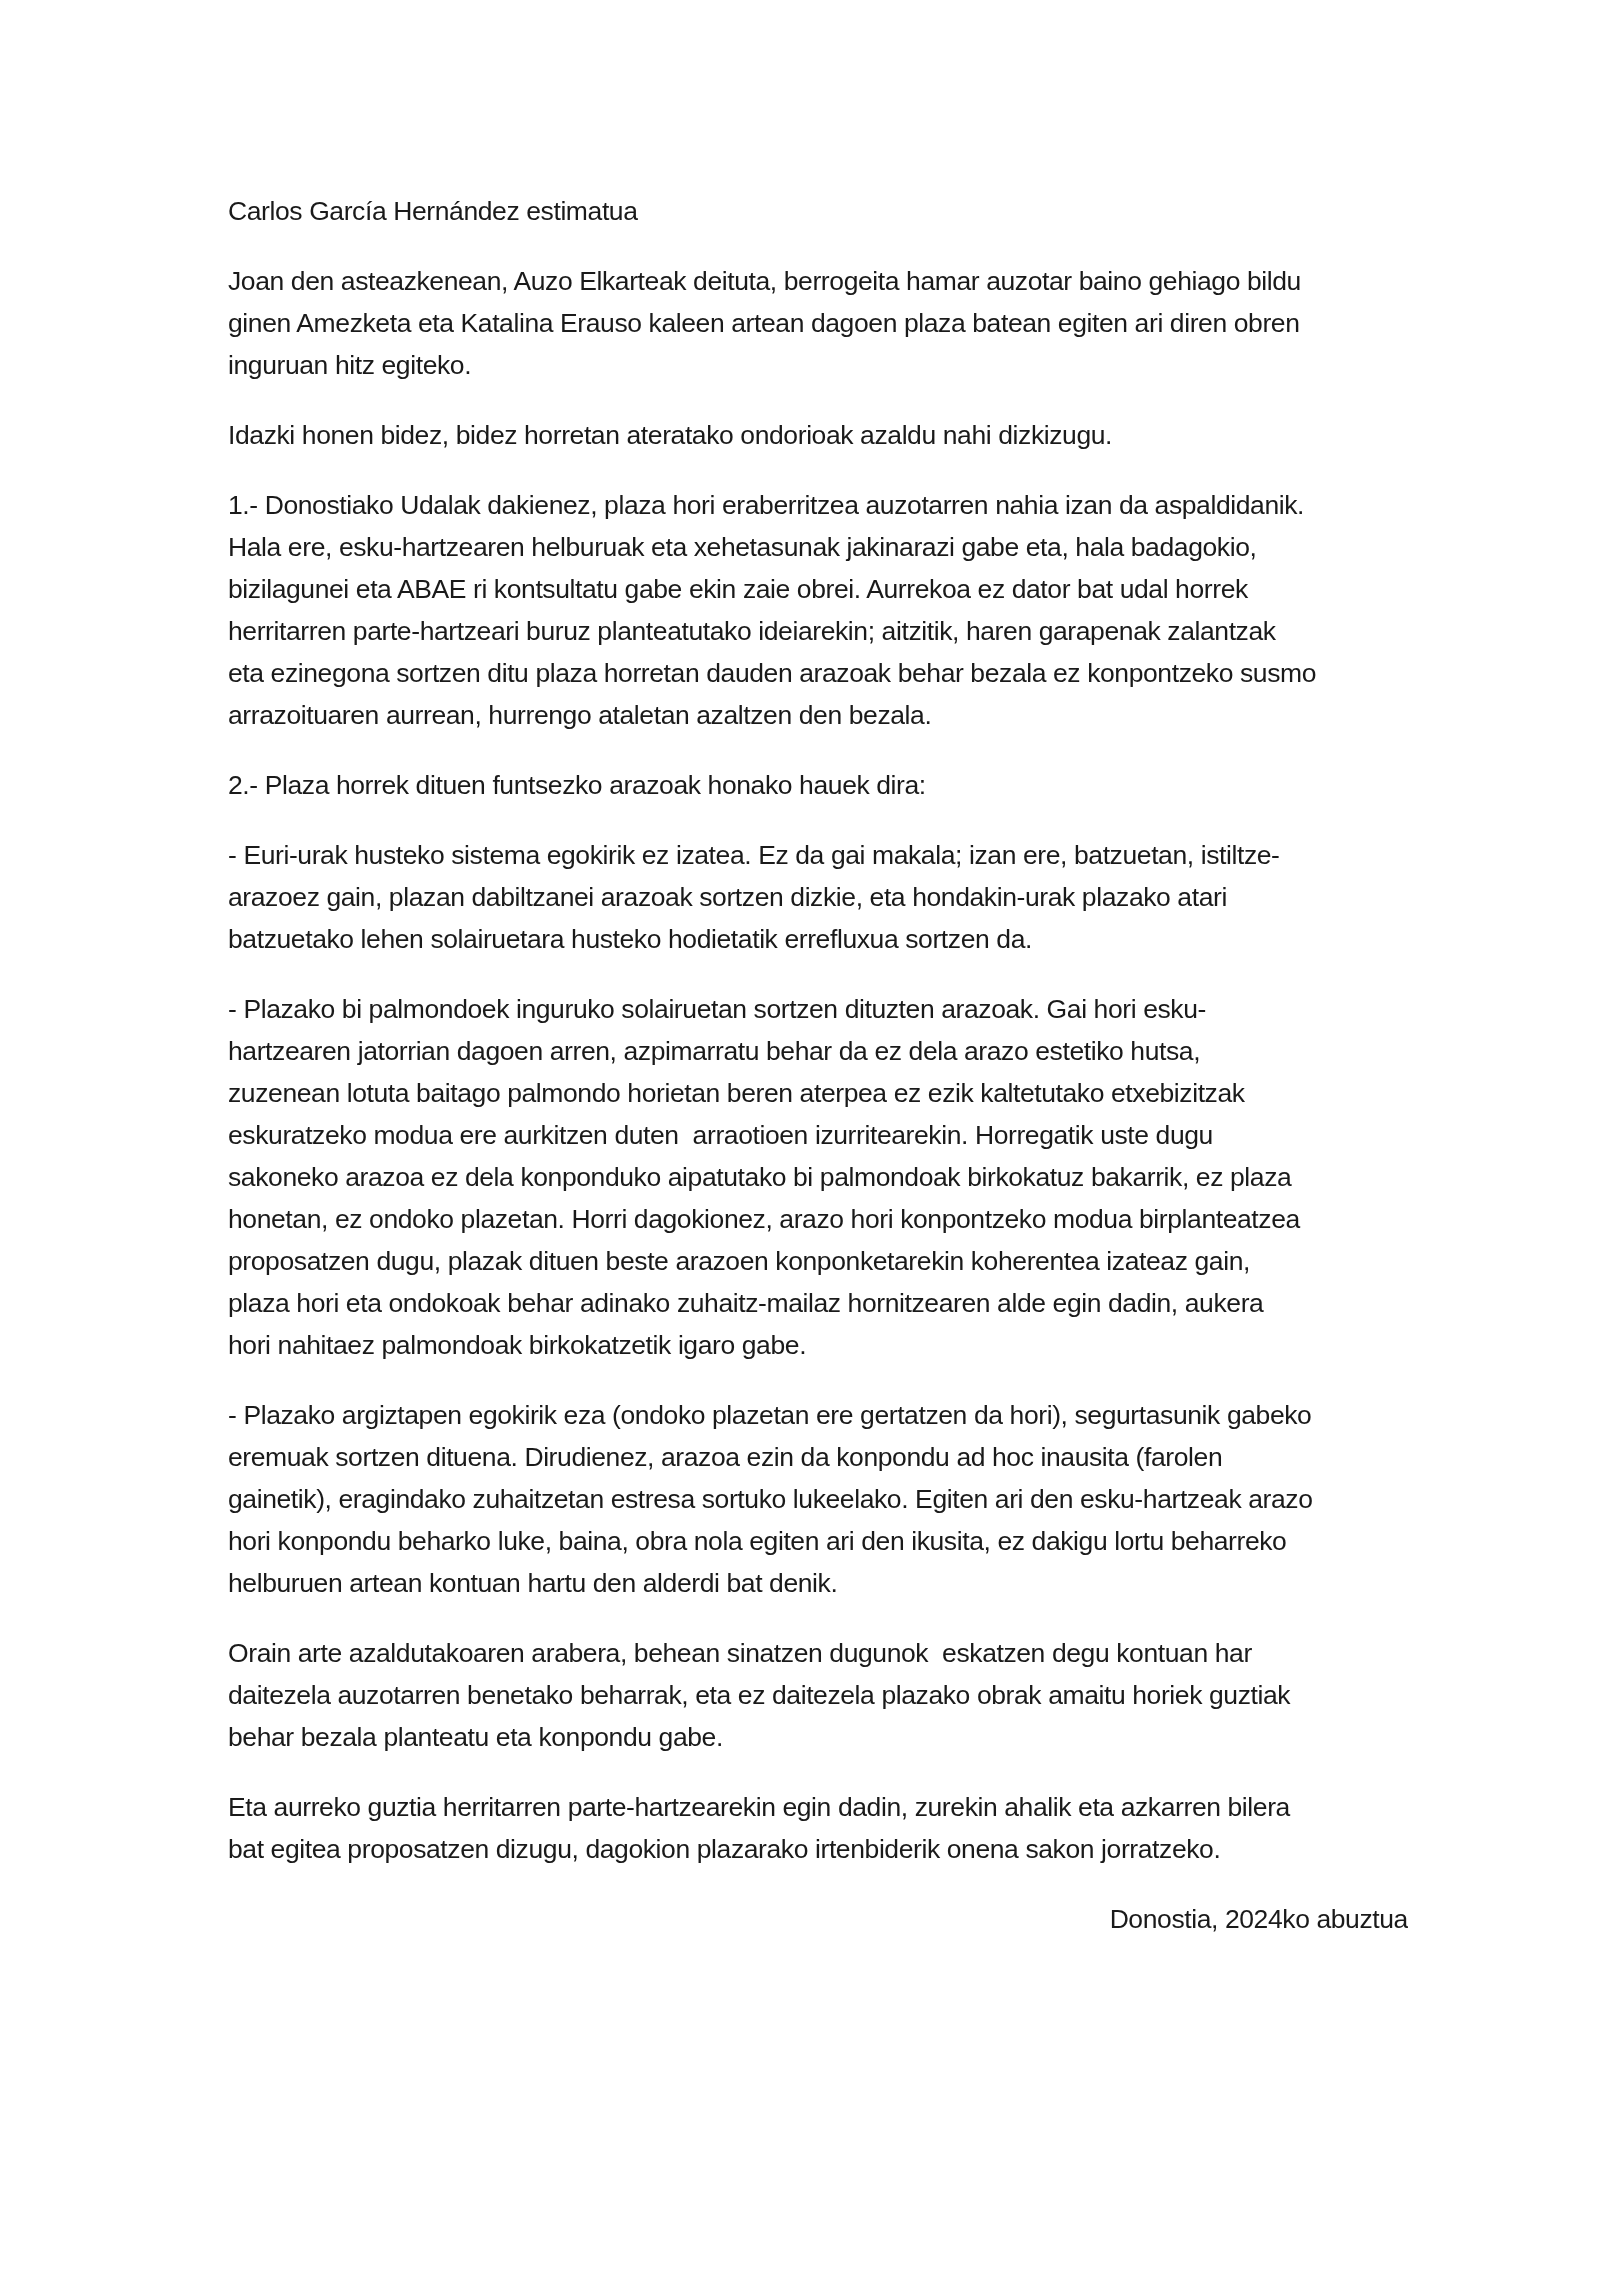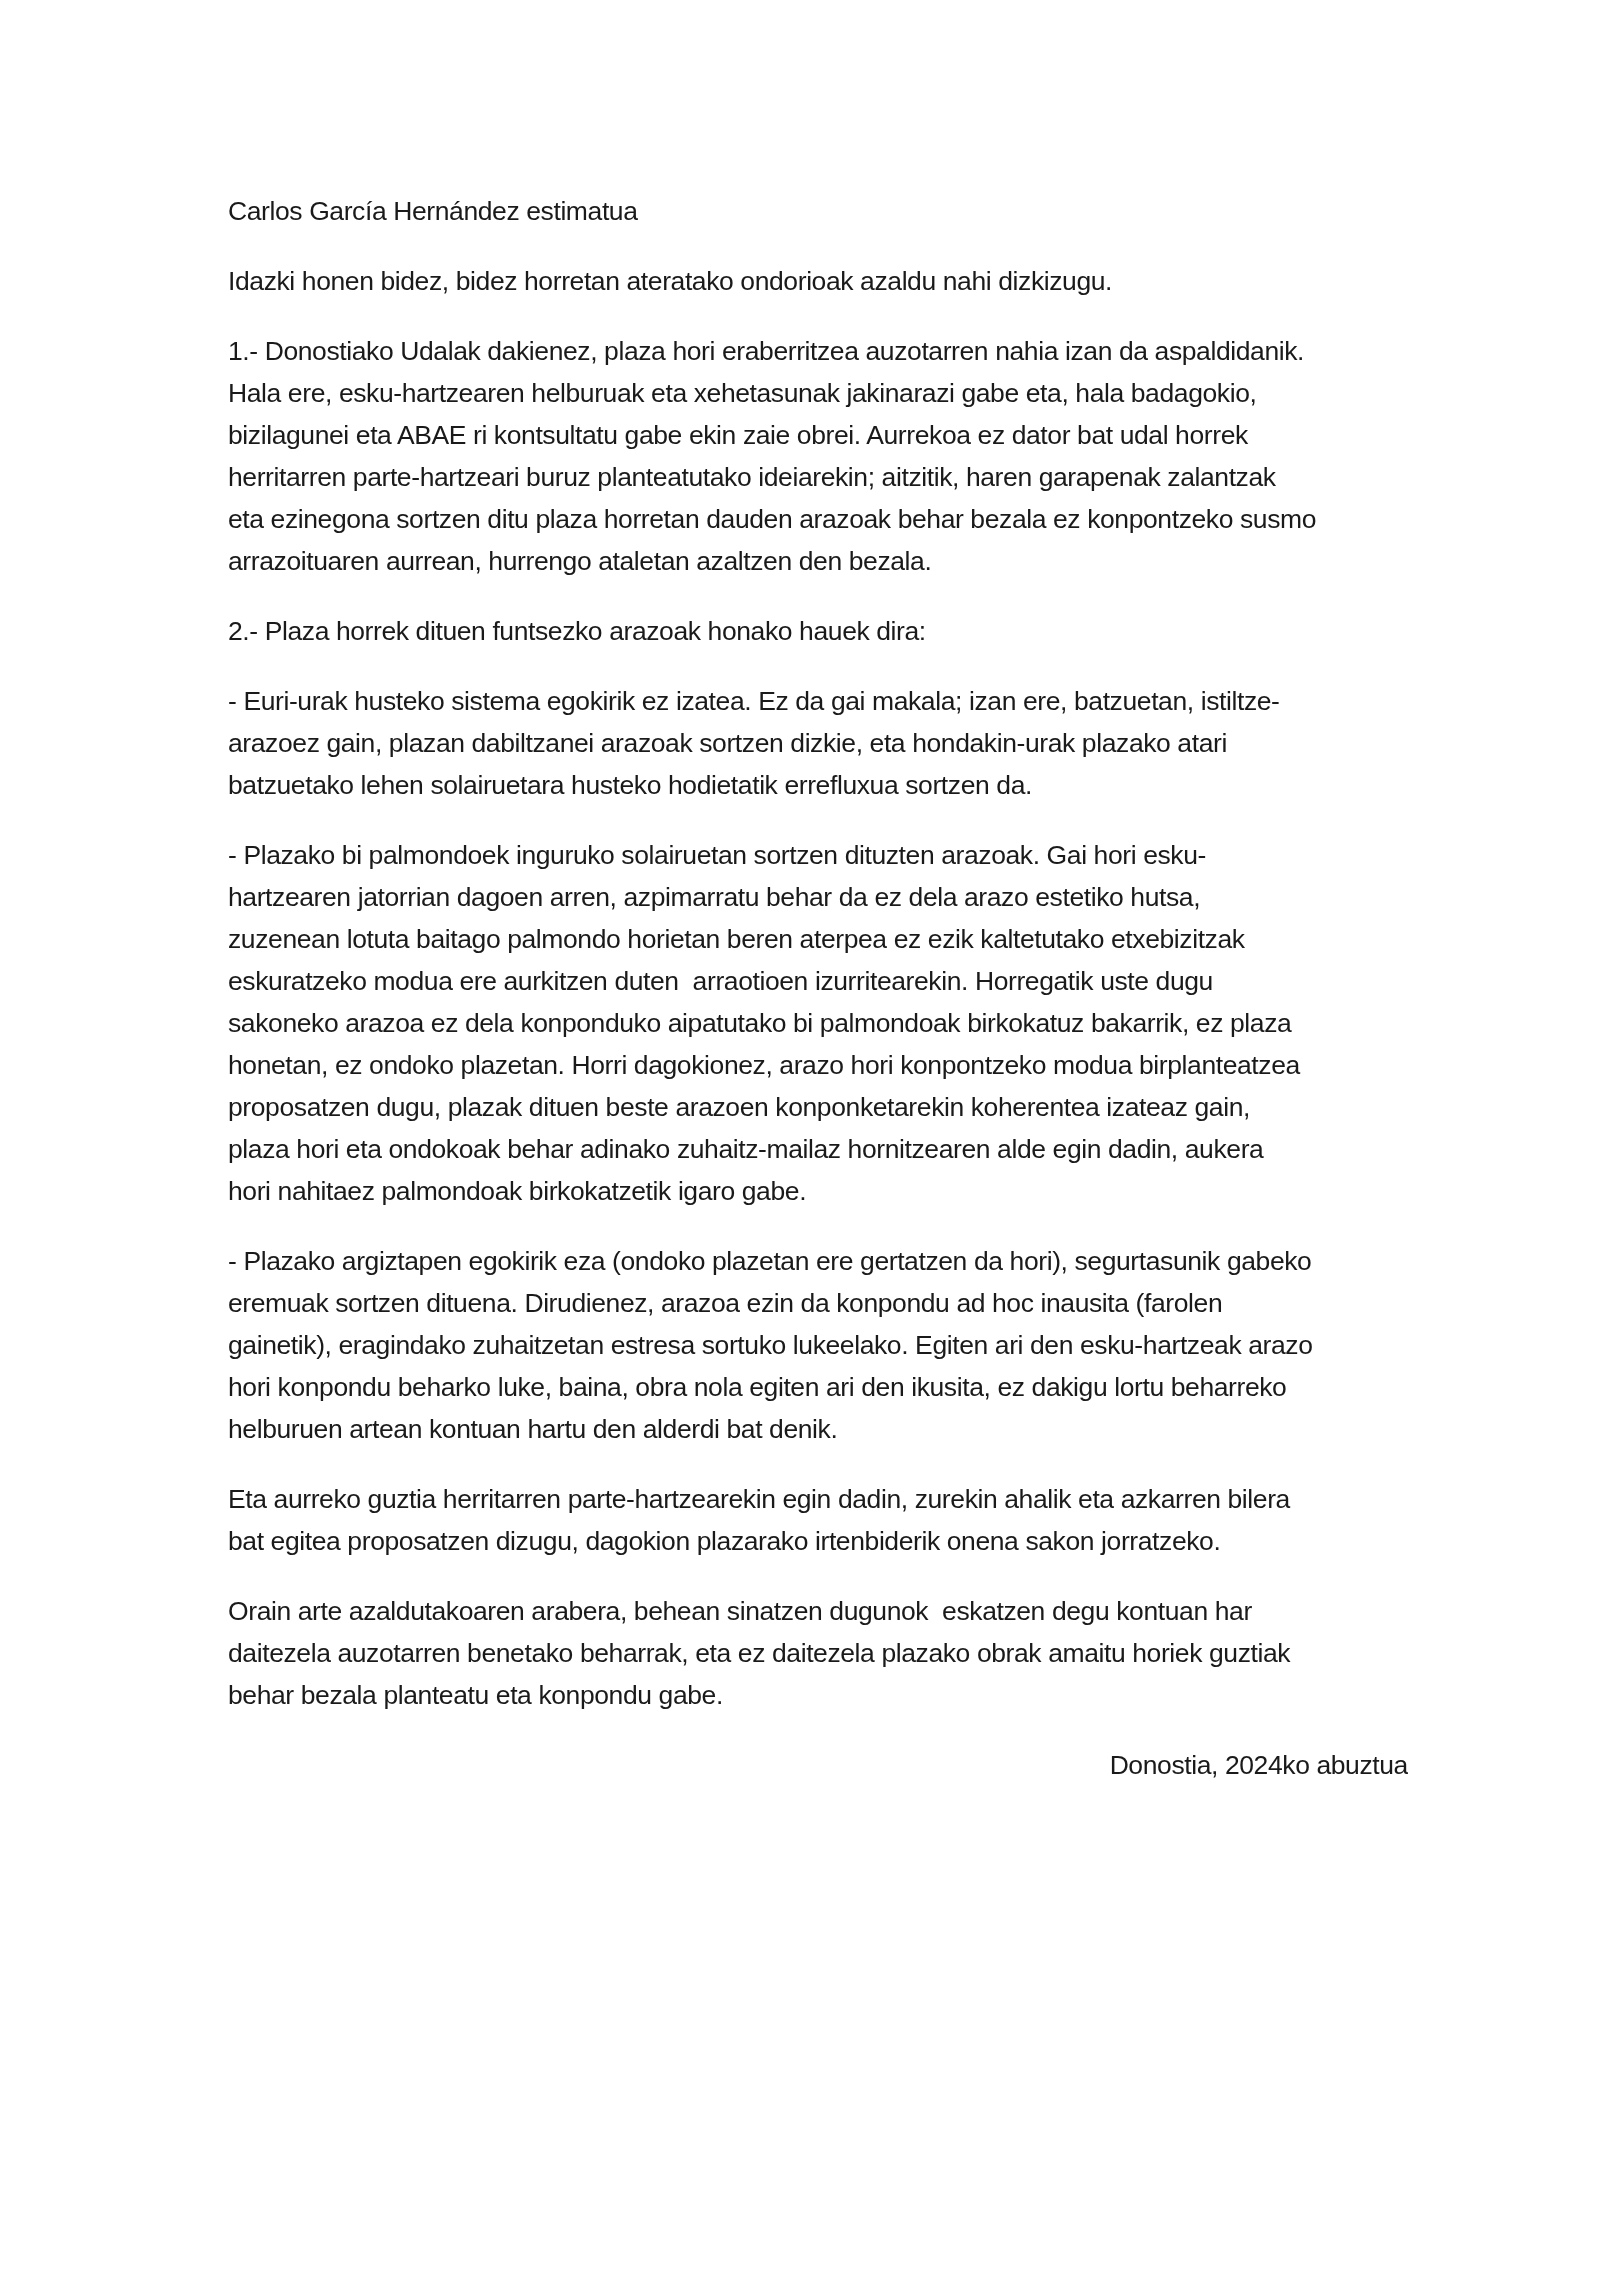--- a/index.html
+++ b/index.html
@@ -35,20 +35,23 @@
     margin-bottom: 0;
     text-align: right;
   }
 </style>
 </head>
 <body>
 
 <div class="page">
   <div class="letter-body">
     <p class="para">Carlos García Hernández estimatua</p>
+    <p class="para">Joan den asteazkenean, Auzo Elkarteak deituta, berrogeita hamar auzotar baino gehiago bildu
+ginen Amezketa eta Katalina Erauso kaleen artean dagoen plaza batean egiten ari diren obren
+inguruan hitz egiteko.</p>
     <p class="para">Idazki honen bidez, bidez horretan ateratako ondorioak azaldu nahi dizkizugu.</p>
     <p class="para">1.- Donostiako Udalak dakienez, plaza hori eraberritzea auzotarren nahia izan da aspaldidanik.
 Hala ere, esku-hartzearen helburuak eta xehetasunak jakinarazi gabe eta, hala badagokio,
 bizilagunei eta ABAE ri kontsultatu gabe ekin zaie obrei. Aurrekoa ez dator bat udal horrek
 herritarren parte-hartzeari buruz planteatutako ideiarekin; aitzitik, haren garapenak zalantzak
 eta ezinegona sortzen ditu plaza horretan dauden arazoak behar bezala ez konpontzeko susmo
 arrazoituaren aurrean, hurrengo ataletan azaltzen den bezala.</p>
     <p class="para">2.- Plaza horrek dituen funtsezko arazoak honako hauek dira:</p>
     <p class="para">- Euri-urak husteko sistema egokirik ez izatea. Ez da gai makala; izan ere, batzuetan, istiltze-
 arazoez gain, plazan dabiltzanei arazoak sortzen dizkie, eta hondakin-urak plazako atari
@@ -60,21 +63,21 @@
 sakoneko arazoa ez dela konponduko aipatutako bi palmondoak birkokatuz bakarrik, ez plaza
 honetan, ez ondoko plazetan. Horri dagokionez, arazo hori konpontzeko modua birplanteatzea
 proposatzen dugu, plazak dituen beste arazoen konponketarekin koherentea izateaz gain,
 plaza hori eta ondokoak behar adinako zuhaitz-mailaz hornitzearen alde egin dadin, aukera
 hori nahitaez palmondoak birkokatzetik igaro gabe.</p>
     <p class="para">- Plazako argiztapen egokirik eza (ondoko plazetan ere gertatzen da hori), segurtasunik gabeko
 eremuak sortzen dituena. Dirudienez, arazoa ezin da konpondu ad hoc inausita (farolen
 gainetik), eragindako zuhaitzetan estresa sortuko lukeelako. Egiten ari den esku-hartzeak arazo
 hori konpondu beharko luke, baina, obra nola egiten ari den ikusita, ez dakigu lortu beharreko
 helburuen artean kontuan hartu den alderdi bat denik.</p>
-    <p class="para">Eta aurreko guztia herritarren parte-hartzearekin egin dadin, zurekin ahalik eta azkarren bilera
-bat egitea proposatzen dizugu, dagokion plazarako irtenbiderik onena sakon jorratzeko.</p>
     <p class="para">Orain arte azaldutakoaren arabera, behean sinatzen dugunok  eskatzen degu kontuan har
 daitezela auzotarren benetako beharrak, eta ez daitezela plazako obrak amaitu horiek guztiak
 behar bezala planteatu eta konpondu gabe.</p>
+    <p class="para">Eta aurreko guztia herritarren parte-hartzearekin egin dadin, zurekin ahalik eta azkarren bilera
+bat egitea proposatzen dizugu, dagokion plazarako irtenbiderik onena sakon jorratzeko.</p>
     <p class="para">Donostia, 2024ko abuztuaren 25a.</p>
   </div>
 </div>
 
 
 </body></html>

